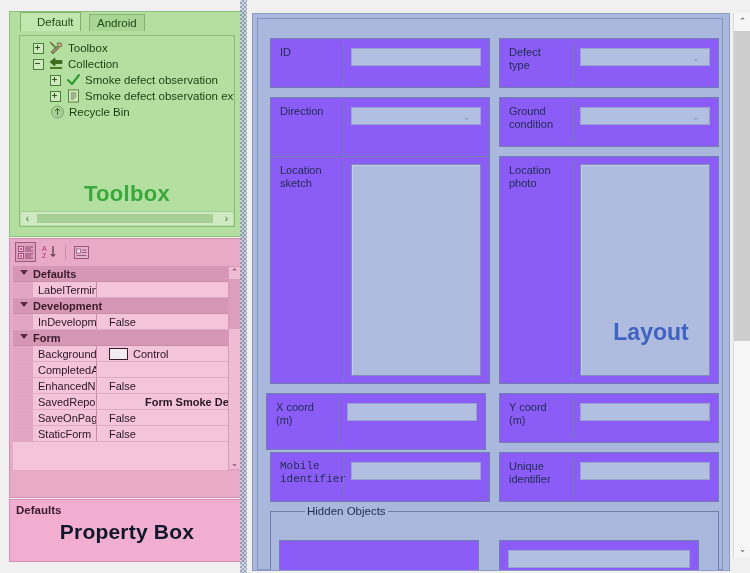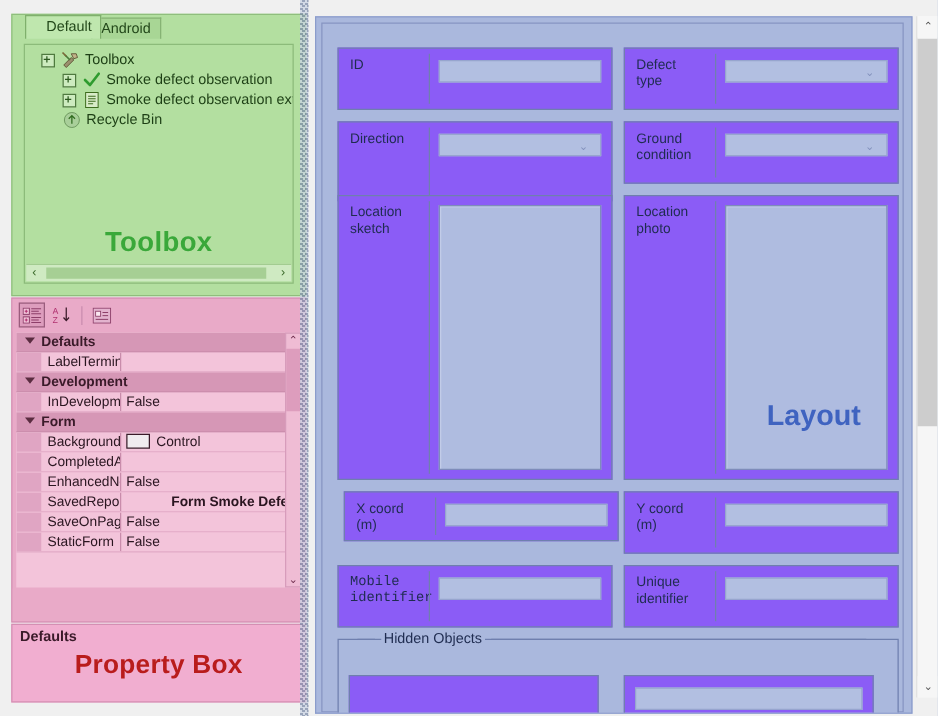--- a/index.html
+++ b/index.html
@@ -55,21 +55,21 @@
     top: 0;
     height: 19px;
     line-height: 18px;
     background: #bfe7ae;
     border-color: #7fb06c;
     font-weight: 400;
     z-index: 2;
     padding-left: 16px;
   }
   #tab-default { left: 10px; }
-  #tab-android { left: 63px; }
+  #tab-android { left: 79px; }
 
   #tree-box {
     position: absolute;
     left: 9px; top: 23px;
     width: 216px; height: 192px;
     background: #b3dfa0;
     border: 1px solid #8cbb7a;
     box-sizing: border-box;
     overflow: hidden;
   }
@@ -236,21 +236,21 @@
     width: 84px; height: 15px;
     padding-left: 25px;
     box-sizing: border-box;
     overflow: hidden;
     border-right: 1px solid #c98cab;
   }
   .prop-row.item .pval {
     position: absolute;
     left: 85px; top: 0;
     right: 0; height: 15px;
-    padding-left: 3px;
+    padding-left: 11px;
     box-sizing: border-box;
     overflow: hidden;
   }
   .prop-row.item .pval.bold { font-weight: bold; margin-left: 36px; }
   .color-swatch {
     display: inline-block;
     width: 17px; height: 10px;
     border: 1px solid #3a1a29;
     background: #f0ecef;
     vertical-align: middle;
@@ -310,21 +310,21 @@
     font-weight: bold;
     color: #3a1a29;
   }
   #propbox-watermark {
     position: absolute;
     left: 0; top: 20px;
     width: 100%;
     text-align: center;
     font-size: 21px;
     font-weight: bold;
-    color: #b91c1c;
+    color: #0f172a;
     letter-spacing: 0.2px;
   }
 
   
   #splitter {
     position: absolute;
     left: 240px; top: 0;
     width: 7px; height: 573px;
     background:
       repeating-conic-gradient(#7c8aa8 0% 25%, #c9d2e2 0% 50%) 0 0/4px 4px;
@@ -486,20 +486,30 @@
               <svg width="15" height="14" viewBox="0 0 15 14">
                 <path d="M2 11 L8 5 L10 7 L4 13 Z" fill="#9b8f6e" stroke="#5a5030" stroke-width="0.7"></path>
                 <path d="M8 2 L12 2 L13 5 L10 6 Z" fill="#c2b48a" stroke="#5a5030" stroke-width="0.7"></path>
                 <path d="M3 3 L7 7" stroke="#4a7a3a" stroke-width="1.4"></path>
                 <path d="M1 1 L4 4" stroke="#7a6a3a" stroke-width="1.4"></path>
               </svg>
             </span>
             <span class="tree-label">Toolbox</span>
           </div>
 
+          <div class="tree-row indent0">
+            <span class="expander"></span>
+            <span class="tree-icon">
+              <svg width="15" height="14" viewBox="0 0 15 14">
+                <path d="M1 5 L6 1 L6 3.5 L13 3.5 L13 6.5 L6 6.5 L6 9 Z" fill="#3d6b1e" stroke="#2a4d13" stroke-width="0.6"></path>
+                <rect x="1" y="10" width="12" height="2" fill="#4d7a2a"></rect>
+              </svg>
+            </span>
+            <span class="tree-label">Collection</span>
+          </div>
 
           <div class="tree-row indent1">
             <span class="expander plus"></span>
             <span class="tree-icon">
               <svg width="15" height="14" viewBox="0 0 15 14">
                 <path d="M2 7 L6 11 L13 2" fill="none" stroke="#2f9b2f" stroke-width="2.1" stroke-linecap="round" stroke-linejoin="round"></path>
               </svg>
             </span>
             <span class="tree-label">Smoke defect observation</span>
           </div>
@@ -661,21 +671,21 @@
           <div class="field" style="left: 12px; top: 137px; width: 220px; height: 228px;">
             <div class="flabel">Location<br>sketch</div>
             <div class="fdiv"></div>
             <div class="finput tall"></div>
           </div>
           <div class="field" style="left: 241px; top: 137px; width: 220px; height: 228px;">
             <div class="flabel">Location<br>photo</div>
             <div class="fdiv"></div>
             <div class="finput tall"></div>
           </div>
-          <div class="field" style="left: 17px; top: 374px; width: 220px; height: 40px; text-decoration: underline;">
+          <div class="field" style="left: 8px; top: 374px; width: 220px; height: 57px; text-decoration: underline;">
             <div class="flabel">X coord<br>(m)</div>
             <div class="fdiv"></div>
             <div class="finput"></div>
           </div>
           <div class="field" style="left: 241px; top: 374px; width: 220px; height: 50px;">
             <div class="flabel">Y coord<br>(m)</div>
             <div class="fdiv"></div>
             <div class="finput"></div>
           </div>
           <div class="field" style="left: 12px; top: 433px; width: 220px; height: 50px; font-family: Liberation Mono, monospace;">

